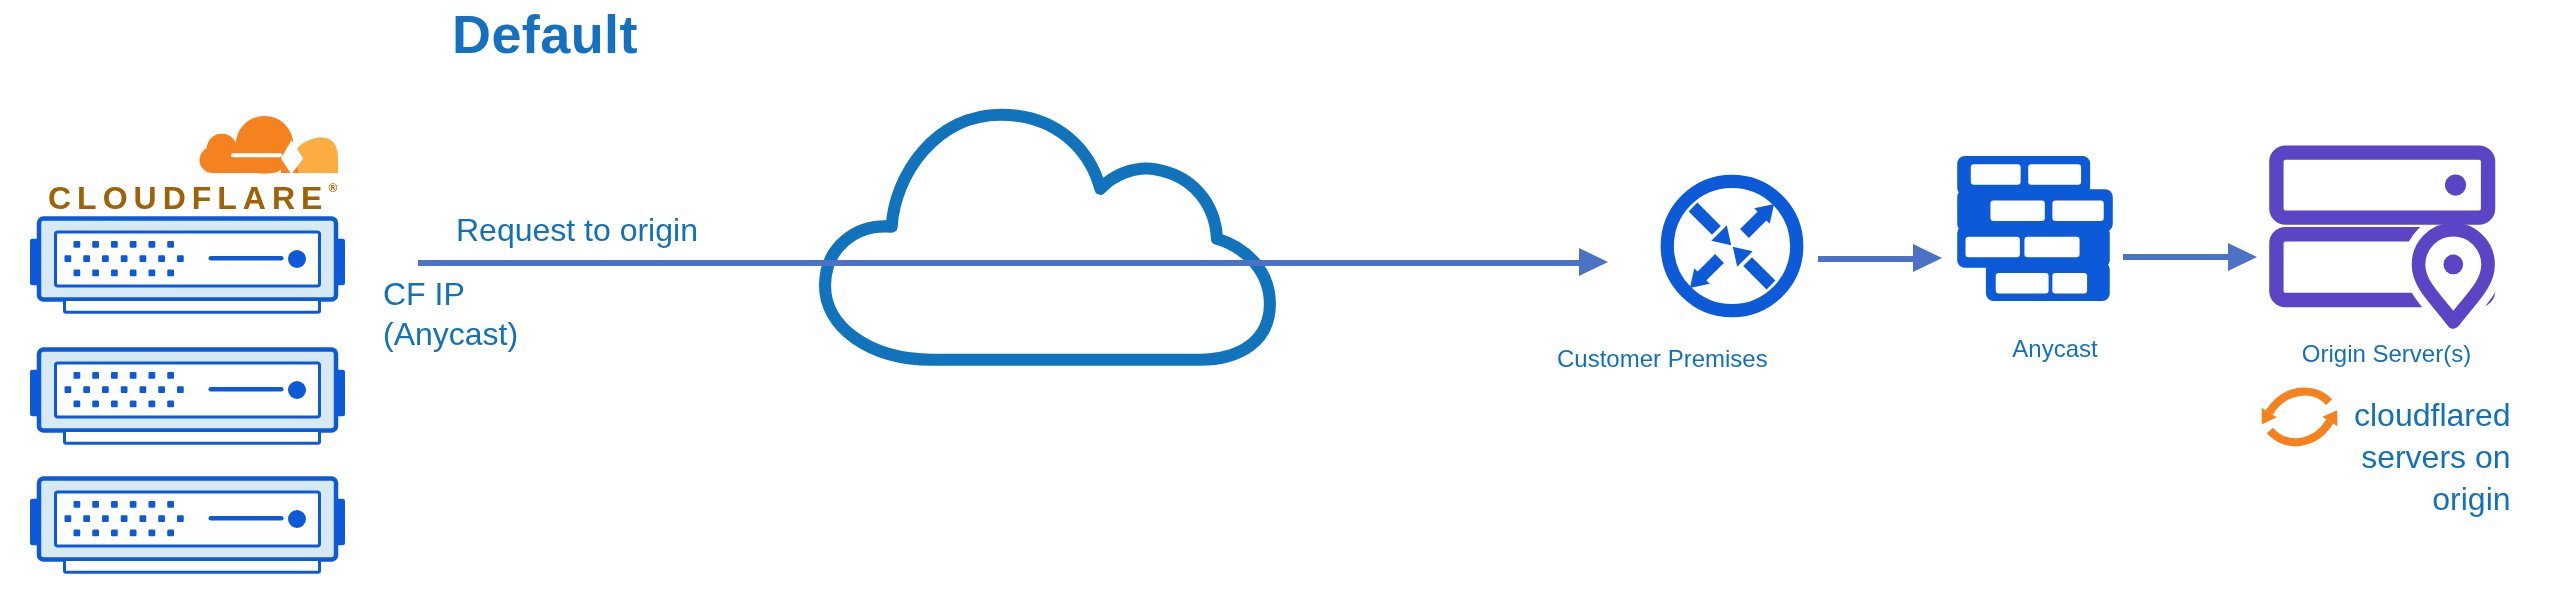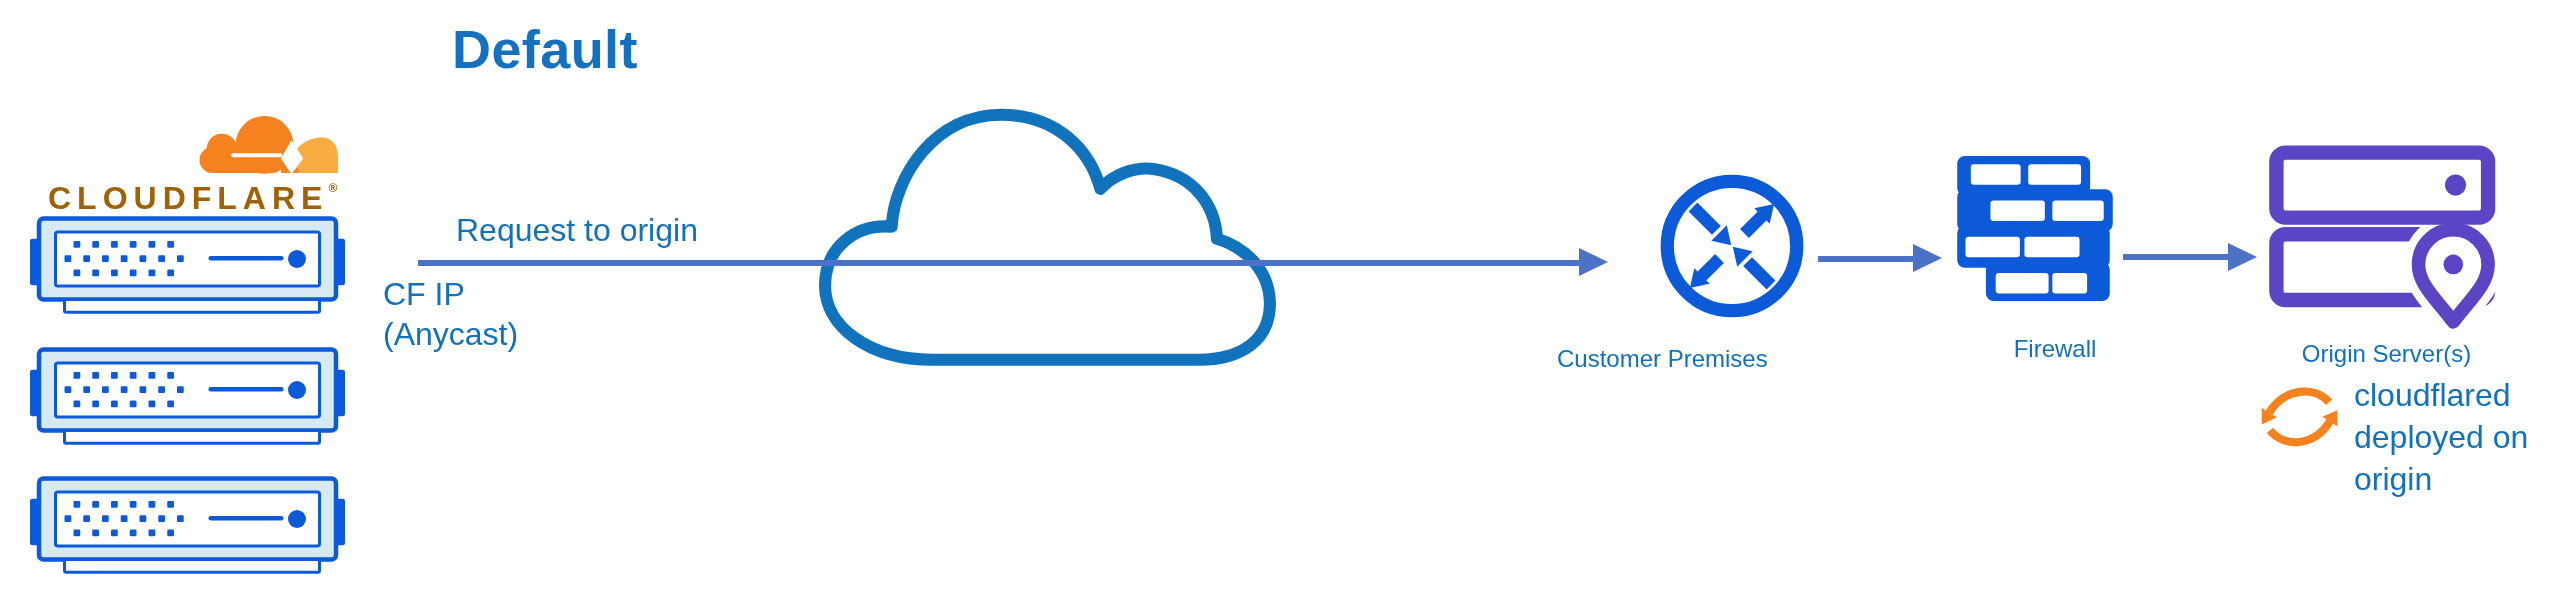--- a/index.html
+++ b/index.html
@@ -7,21 +7,21 @@
     position: relative;
     width: 2576px;
     height: 614px;
     background: #ffffff;
     overflow: hidden;
     font-family: "Liberation Sans", sans-serif;
   }
   .abs { position: absolute; }
 
   .title {
-    left: 452px; top: 18px;
+    left: 452px; top: 3px;
     font-size: 54px; font-weight: 600;
     color: #1571BF; letter-spacing: 0.4px;
   }
 
   .wordmark {
     left: 48px; top: 180px;
     font-size: 32px; font-weight: 800;
     color: #a16207; letter-spacing: 6px;
     white-space: nowrap;
   }
@@ -226,21 +226,21 @@
         <rect x="44" y="59" width="72" height="27" rx="4"></rect>
         <rect x="126" y="59" width="68" height="27" rx="4"></rect>
         <rect x="11" y="107" width="72" height="27" rx="4"></rect>
         <rect x="89" y="107" width="73" height="27" rx="4"></rect>
         <rect x="51" y="155" width="70" height="27" rx="4"></rect>
         <rect x="126" y="155" width="46" height="27" rx="4"></rect>
       </g>
     </svg>
   </div>
   <div class="abs label label-44 center" style="left:1881px; top:328px; width:348px;">
-    <div>Firewall</div>
+    <div>Anycast</div>
   </div>
 
   <div class="abs edge-line" style="left:2123px; top:254px; width:107px;"></div>
   <div class="abs edge-head" style="left:2228px; top:243px;"></div>
 
   <div class="abs" style="left:2267px; top:145px; width:235px; height:189px;">
     <svg viewBox="0 0 310 250" width="235" height="189">
       <rect x="12" y="118" width="280" height="87" rx="12" fill="#ffffff" stroke="#5B45C4" stroke-width="19"></rect>
       <g>
         <path d="M 246 234 C 226 206 200 186 200 158 A 46 46 0 1 1 292 158 C 292 186 266 206 246 234 Z" fill="#ffffff" stroke="#ffffff" stroke-width="40" stroke-linejoin="round"></path>
@@ -254,20 +254,20 @@
   <div class="abs label label-44 center" style="left:2258px; top:333px; width:257px;">Origin Server(s)</div>
 
   <div class="abs" style="left:2255px; top:383px; width:89px; height:71px;">
     <svg viewBox="0 0 120 96" width="89" height="71">
       <path d="M 100 26 C 80 4, 40 6, 19 40" fill="none" stroke="#F6821F" stroke-width="11"></path>
       <polygon points="9,56 29.2,46.4 8.8,33.6" fill="#F6821F"></polygon>
       <path d="M 20 64 C 40 88, 80 86, 101 52" fill="none" stroke="#F6821F" stroke-width="11"></path>
       <polygon points="111,37 111.2,58.4 90.8,45.6" fill="#F6821F"></polygon>
     </svg>
   </div>
-  <div class="abs label" style="left:2354px; top:374px; line-height:42px;">
+  <div class="abs label" style="left:2354px; top:394px; line-height:42px;text-align:right;">
     <div>cloudflared</div>
-    <div>deployed on</div>
+    <div>servers on</div>
     <div>origin</div>
   </div>
 
 </div>
 
 
 </body></html>

